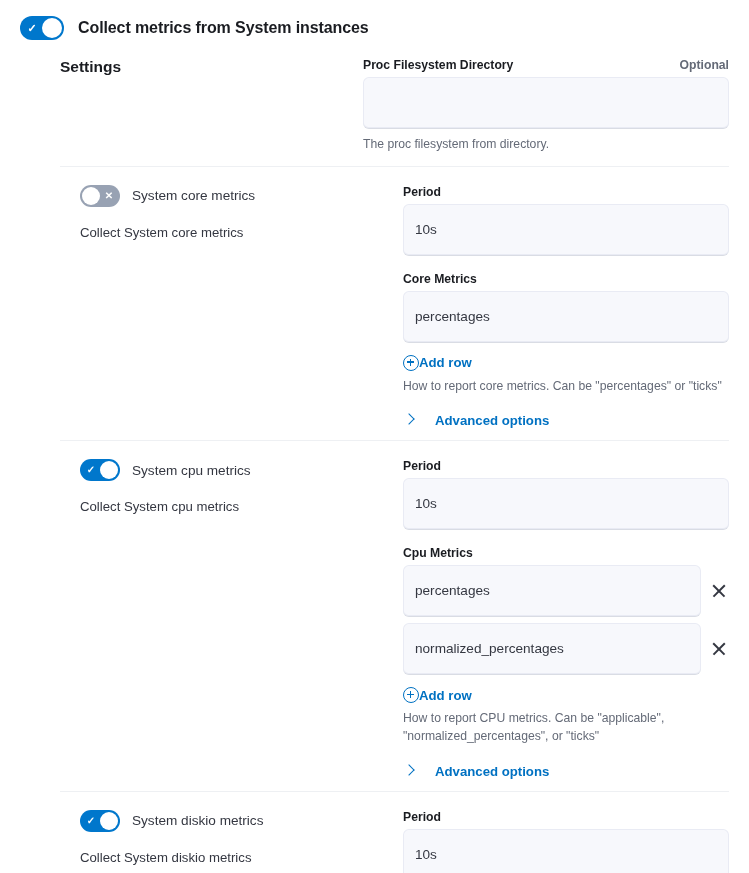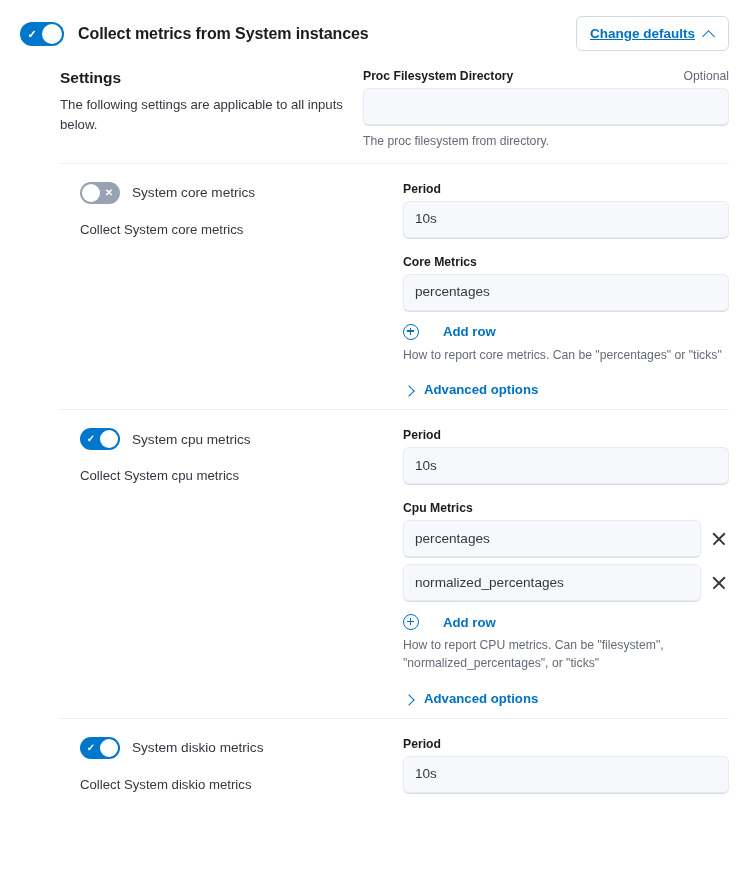--- a/index.html
+++ b/index.html
@@ -184,25 +184,25 @@
     font-size: 12.2px;
     font-weight: bold;
     color: #1a1c21;
     margin-bottom: 5px;
     display: flex;
     justify-content: space-between;
     align-items: flex-end;
   }
   .optional {
     font-size: 12.2px;
-    font-weight: normal;
+    font-weight: bold;
     color: #646a77;
   }
   .input {
-    height: 38px;
+    height: 52px;
     background: #f7f8fc;
     border: none;
     border-bottom: 1px solid #d9dce4;
     border-radius: 6px;
     box-shadow: inset 0 0 0 1px rgba(15,39,118,0.06);
     width: 100%;
     box-sizing: border-box;
     padding: 0 12px;
     font-size: 13.6px;
     color: #343741;
@@ -237,21 +237,21 @@
     left: 2px; top: 9px;
     width: 16px; height: 1.6px;
     background: #343741;
   }
   .remove-btn::before { transform: rotate(45deg); }
   .remove-btn::after { transform: rotate(-45deg); }
 
   .add-row {
     display: flex;
     align-items: center;
-    gap: 24px;
+    gap: 0;
     margin-top: 12px;
     cursor: pointer;
   }
   .plus-circle {
     width: 14px; height: 14px;
     border: 1.4px solid #0071c2;
     border-radius: 50%;
     position: relative;
   }
   .plus-circle::before, .plus-circle::after {
@@ -266,22 +266,22 @@
     top: 3px; left: 5.5px; height: 7px; width: 1.4px;
   }
   .add-row-label {
     font-size: 13.2px;
     color: #0071c2;
     font-weight: bold;
   }
 
   .advanced {
     display: flex;
-    align-items: flex-end;
-    gap: 9px;
+    align-items: flex-start;
+    gap: 20px;
     margin-top: 18px;
     cursor: pointer;
   }
   .advanced-label {
     font-size: 13.2px;
     color: #0071c2;
     font-weight: bold;
   }
 </style>
 </head>
@@ -289,32 +289,27 @@
 
 <div class="page">
 
   <div class="header">
     <div class="switch on">
       <span class="mark">✓</span>
       <span class="knob"></span>
     </div>
     <div class="header-title">Collect metrics from System instances</div>
     <div class="header-spacer"></div>
-    <div class="change-defaults">
-      <span class="cd-label">Change defaults</span>
-      <span class="chevron-up"></span>
-    </div>
   </div>
 
   <div class="content">
 
     <div class="row">
       <div class="left-col">
         <div class="settings-title">Settings</div>
-        <div class="settings-desc">The following settings are applicable to all inputs below.</div>
       </div>
       <div class="right-col">
         <div class="field-label">
           <span>Proc Filesystem Directory</span>
           <span class="optional">Optional</span>
         </div>
         <input class="input" type="text" value="" style="">
         <div class="help-text">The proc filesystem from directory.</div>
       </div>
     </div>
@@ -374,21 +369,21 @@
 
         <div class="row-with-remove gap-top-14">
           <input class="input" type="text" value="normalized_percentages" style="">
           <span class="remove-btn"></span>
         </div>
 
         <div class="add-row">
           <span class="plus-circle"></span>
           <span class="add-row-label">Add row</span>
         </div>
-        <div class="help-text">How to report CPU metrics. Can be "filesystem", "normalized_percentages", or "ticks"</div>
+        <div class="help-text">How to report CPU metrics. Can be "applicable", "normalized_percentages", or "ticks"</div>
 
         <div class="advanced">
           <span class="chevron-right"></span>
           <span class="advanced-label">Advanced options</span>
         </div>
       </div>
     </div>
 
     <div class="row divided">
       <div class="left-col">

